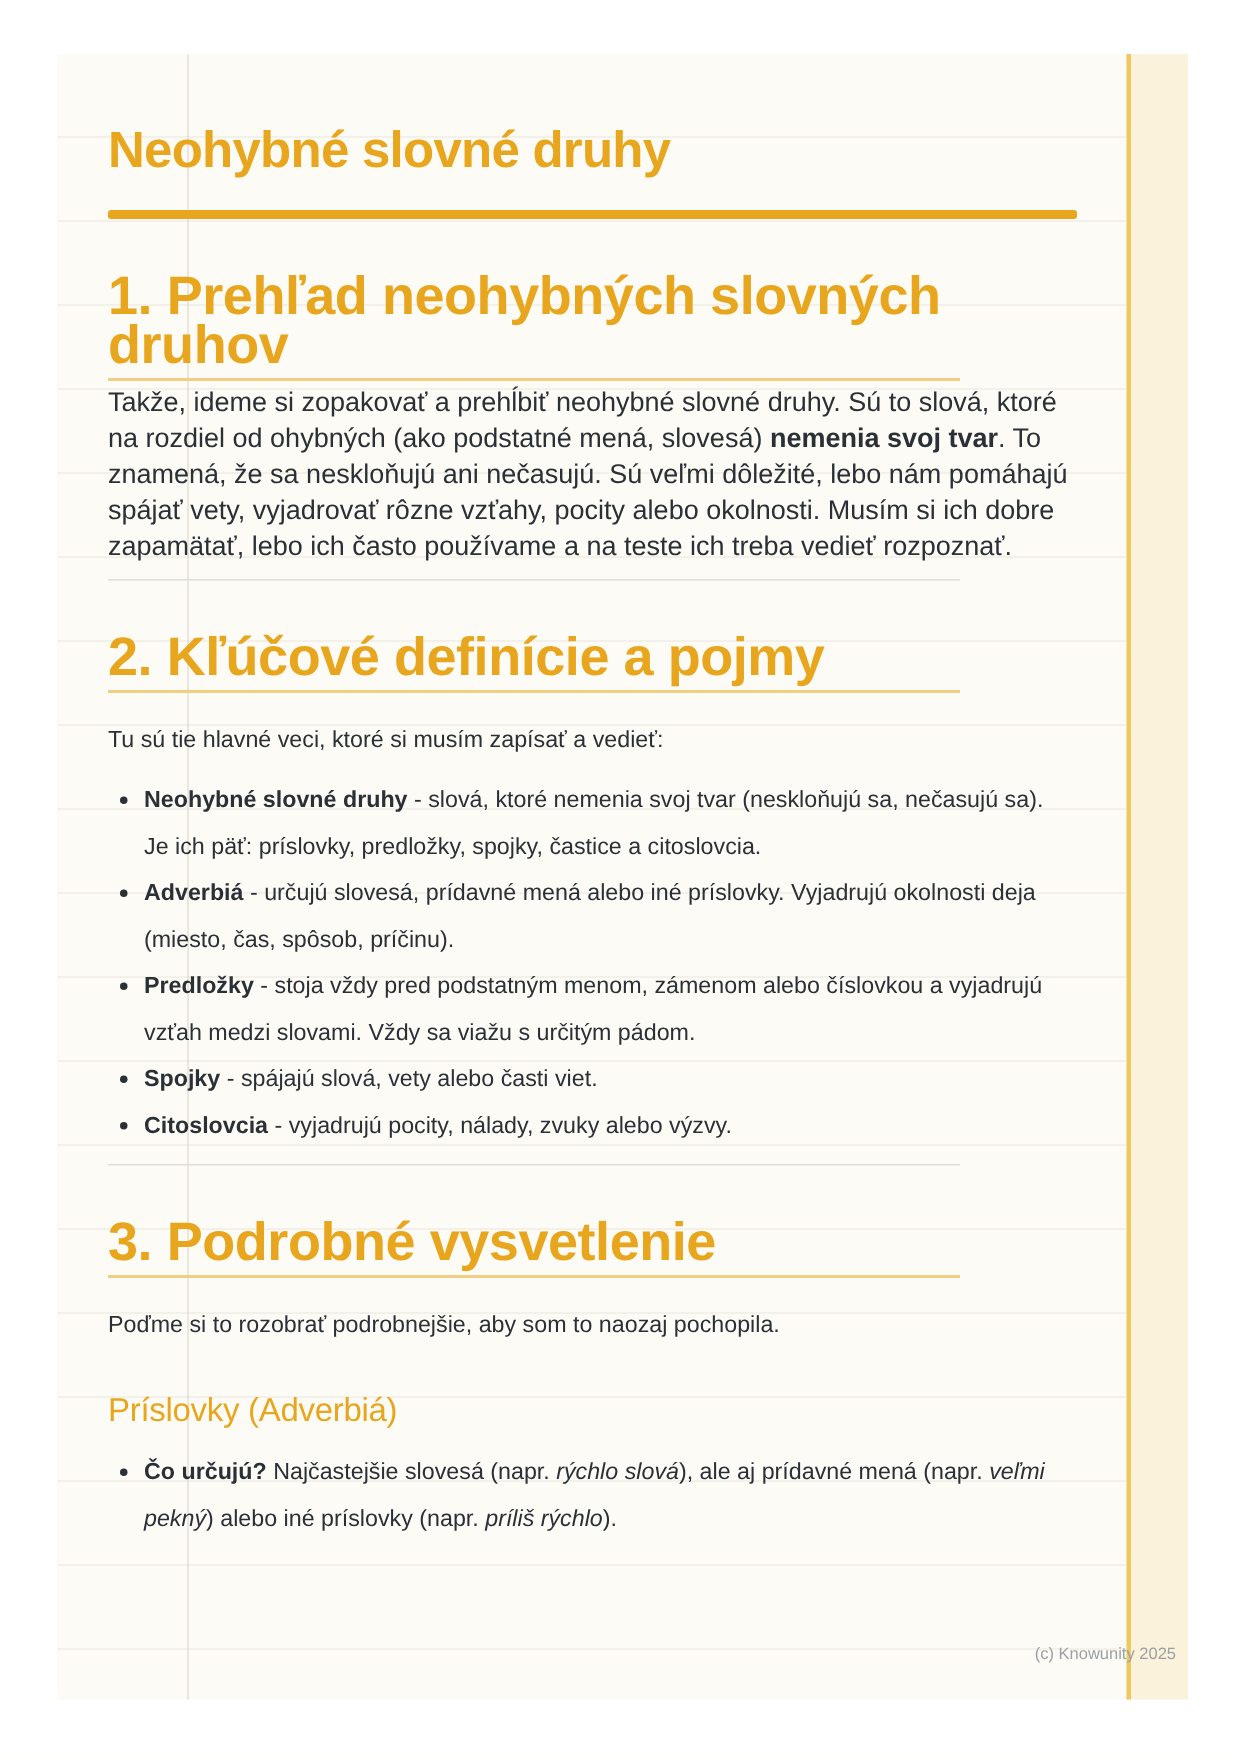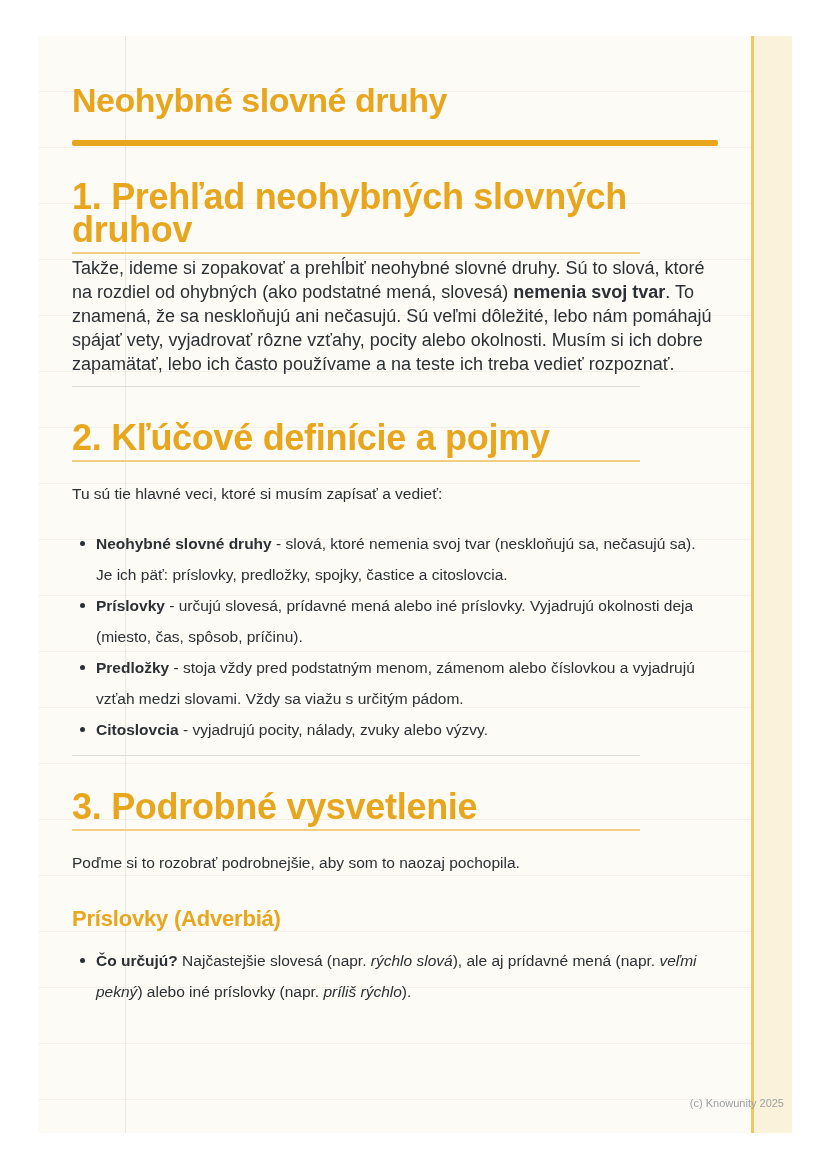--- a/index.html
+++ b/index.html
@@ -87,42 +87,42 @@
     margin-top:16px;
   }
   .divider{
     height:1px;
     background:var(--divider);
     width:88%;
     margin-top:10px;
   }
   ul{
     list-style:none;
-    margin-top:18px;
+    margin-top:8px;
   }
   li{
     position:relative;
     font-size:15.5px;
     line-height:31px;
     padding-left:24px;
     padding-right:4px;
   }
   li::before{
     content:"";
     position:absolute;
     left:8px; top:13px;
     width:5px; height:5px;
     border-radius:50%;
     background:var(--text);
   }
   strong{font-weight:bold;}
   em{font-style:italic;}
   .sub-heading{
     font-size:22px;
-    font-weight:bold;
+    font-weight:normal;
     letter-spacing:-0.2px;
     line-height:28px;
     color:var(--accent);
     margin-top:26px;
   }
   .adverb-list{margin-top:12px;}
   .footer-credit{
     position:absolute;
     right:8px; bottom:24px;
     z-index:3;
@@ -148,22 +148,23 @@
       <p class="body-text"><span>Takže, ideme si zopakovať a prehĺbiť neohybné slovné druhy. Sú to slová, ktoré na rozdiel od ohybných (ako podstatné mená, slovesá) </span><strong>nemenia svoj tvar</strong><span>. To znamená, že sa neskloňujú ani nečasujú. Sú veľmi dôležité, lebo nám pomáhajú spájať vety, vyjadrovať rôzne vzťahy, pocity alebo okolnosti. Musím si ich dobre zapamätať, lebo ich často používame a na teste ich treba vedieť rozpoznať.</span></p>
       <div class="divider"></div>
     </section>
 
     <section>
       <h2 class="section-heading">2. Kľúčové definície a pojmy</h2>
       <div class="heading-rule"></div>
       <p class="intro-text">Tu sú tie hlavné veci, ktoré si musím zapísať a vedieť:</p>
       <ul>
         <li><strong>Neohybné slovné druhy</strong><span> - slová, ktoré nemenia svoj tvar (neskloňujú sa, nečasujú sa). Je ich päť: príslovky, predložky, spojky, častice a citoslovcia.</span></li>
-        <li><strong>Príslovky</strong><span> - určujú slovesá, prídavné mená alebo iné príslovky. Vyjadrujú okolnosti deja (miesto, čas, spôsob, príčinu).</span></li>
+        <li><strong>Adverbiá</strong><span> - určujú slovesá, prídavné mená alebo iné príslovky. Vyjadrujú okolnosti deja (miesto, čas, spôsob, príčinu).</span></li>
         <li><strong>Predložky</strong><span> - stoja vždy pred podstatným menom, zámenom alebo číslovkou a vyjadrujú vzťah medzi slovami. Vždy sa viažu s určitým pádom.</span></li>
+        <li><strong>Spojky</strong><span> - spájajú slová, vety alebo časti viet.</span></li>
         <li><strong>Citoslovcia</strong><span> - vyjadrujú pocity, nálady, zvuky alebo výzvy.</span></li>
       </ul>
       <div class="divider"></div>
     </section>
 
     <section>
       <h2 class="section-heading">3. Podrobné vysvetlenie</h2>
       <div class="heading-rule"></div>
       <p class="intro-text">Poďme si to rozobrať podrobnejšie, aby som to naozaj pochopila.</p>
       <h3 class="sub-heading">Príslovky (Adverbiá)</h3>

